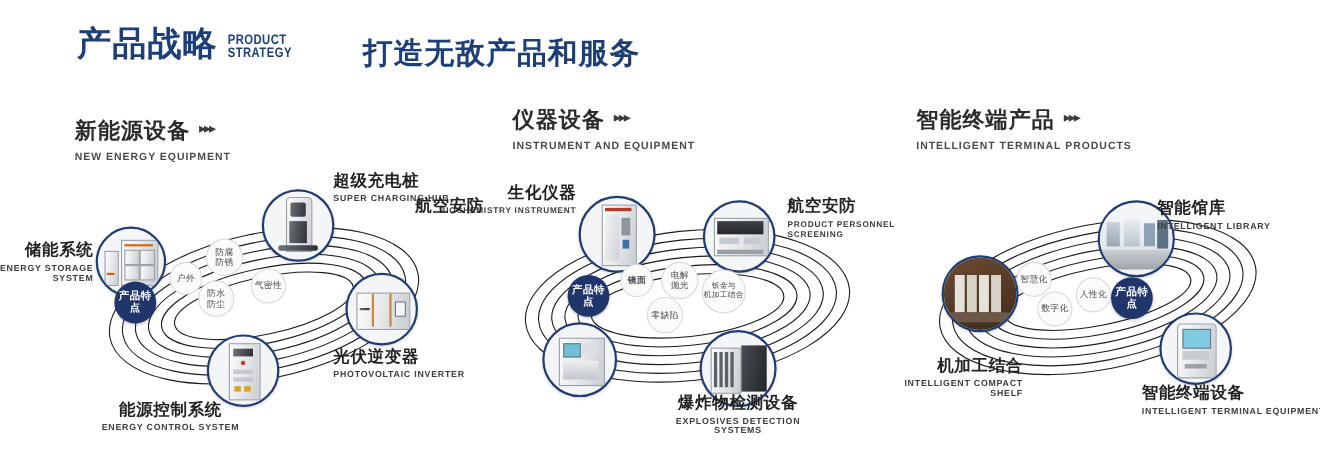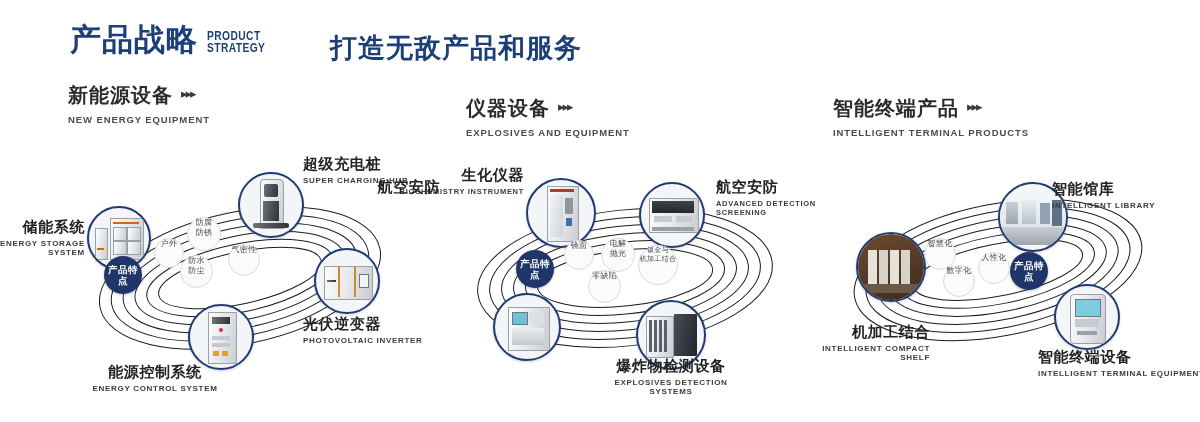--- a/index.html
+++ b/index.html
@@ -56,21 +56,21 @@
     background:#20366b;color:#fff;
     display:flex;align-items:center;justify-content:center;
     text-align:center;font-size:9.5px;font-weight:bold;line-height:11px;
     letter-spacing:.5px;
     box-shadow:0 1px 3px rgba(0,0,0,.25);
   }
   
   .bub{
     position:absolute;border-radius:50%;
     background:#fbfbfc;border:1px solid #d7d9de;
-    display:flex;justify-content:center;text-align:center;
+    display:flex;align-items:center;justify-content:center;text-align:center;
     color:#4c4c52;font-size:8px;line-height:9.5px;letter-spacing:.3px;
   }
 
   
   .lab{position:absolute;}
   .lab .cn{font-size:15px;font-weight:bold;color:#232323;letter-spacing:.6px;white-space:nowrap;}
   .lab .en{font-size:8px;font-weight:bold;color:#3c3c3c;letter-spacing:.7px;margin-top:2px;}
   .lab.right{text-align:right;}
   .lab.center{text-align:center;}
 
@@ -89,28 +89,28 @@
 
   <div class="header">
     <div class="h-cn">产品战略</div>
     <div class="h-en">
       <div>PRODUCT</div>
       <div>STRATEGY</div>
     </div>
   </div>
   <div class="h-sub">打造无敌产品和服务</div>
 
-  <div class="sec-head" style="left:68px;top:82px;">
+  <div class="sec-head" style="left:68px;top:105px;">
     <span class="sec-cn">新能源设备</span><span class="chev">▸▸▸</span>
     <div class="sec-en">NEW ENERGY EQUIPMENT</div>
   </div>
 
   <div class="sec-head" style="left:466px;top:95px;">
     <span class="sec-cn">仪器设备</span><span class="chev">▸▸▸</span>
-    <div class="sec-en">EXPLOSIVES AND EQUIPMENT</div>
+    <div class="sec-en">INSTRUMENT AND EQUIPMENT</div>
   </div>
 
   <div class="sec-head" style="left:833px;top:95px;">
     <span class="sec-cn">智能终端产品</span><span class="chev">▸▸▸</span>
     <div class="sec-en">INTELLIGENT TERMINAL PRODUCTS</div>
   </div>
 
   <div class="cluster" style="left:55px;top:160px;width:370px;height:230px;">
     <svg class="rings" width="370" height="230" viewBox="0 0 370 230">
       <g fill="none" stroke="#1b1b1b" stroke-width="1" transform="rotate(-12 185 118)">
@@ -251,21 +251,21 @@
         <div class="cab" style="left:13px;top:12px;width:40px;height:42px;"></div>
         <div class="scr" style="left:17px;top:17px;width:14px;height:11px;background:#6fc0d8;"></div>
         <div class="dk" style="left:34px;top:17px;width:15px;height:11px;background:#dcdfe3;"></div>
         <div class="dk" style="left:17px;top:33px;width:32px;height:17px;background:linear-gradient(180deg,#eceef1,#c3c7cd);"></div>
       </div>
     </div>
 
     <div class="badge" style="left:76px;top:90px;width:38px;height:38px;">
       <span>产品特点</span>
     </div>
-    <div class="bub" style="left:124px;top:80px;width:28px;height:28px;">
+    <div class="bub" style="left:124px;top:80px;width:28px;height:28px;font-weight:bold;">
       <span>镜面</span>
     </div>
     <div class="bub" style="left:161px;top:78px;width:32px;height:32px;white-space:pre-line;">
       <span>电解
 抛光</span>
     </div>
     <div class="bub" style="left:198px;top:85px;width:38px;height:38px;white-space:pre-line;font-size:7px;line-height:8.5px;">
       <span>钣金与
 机加工结合</span>
     </div>
@@ -276,21 +276,21 @@
     <div class="lab right" style="left:-44px;top:6px;width:128px;">
       <div class="cn">生化仪器</div>
       <div class="en" style="font-size:7.5px;line-height:9px;">BIOCHEMISTRY INSTRUMENT</div>
     </div>
     <div class="lab right" style="left:-90px;top:18px;width:90px;">
       <div class="cn">航空安防</div>
     </div>
 
     <div class="lab" style="left:276px;top:18px;width:130px;">
       <div class="cn">航空安防</div>
-      <div class="en" style="font-size:7.5px;line-height:9px;">ADVANCED DETECTION SCREENING</div>
+      <div class="en" style="font-size:7.5px;line-height:9px;">PRODUCT PERSONNEL SCREENING</div>
     </div>
 
     <div class="lab center" style="left:156px;top:197px;width:150px;">
       <div class="cn">爆炸物检测设备</div>
       <div class="en">EXPLOSIVES DETECTION SYSTEMS</div>
     </div>
 
   </div>
 
   <div class="cluster" style="left:820px;top:160px;width:370px;height:230px;">

